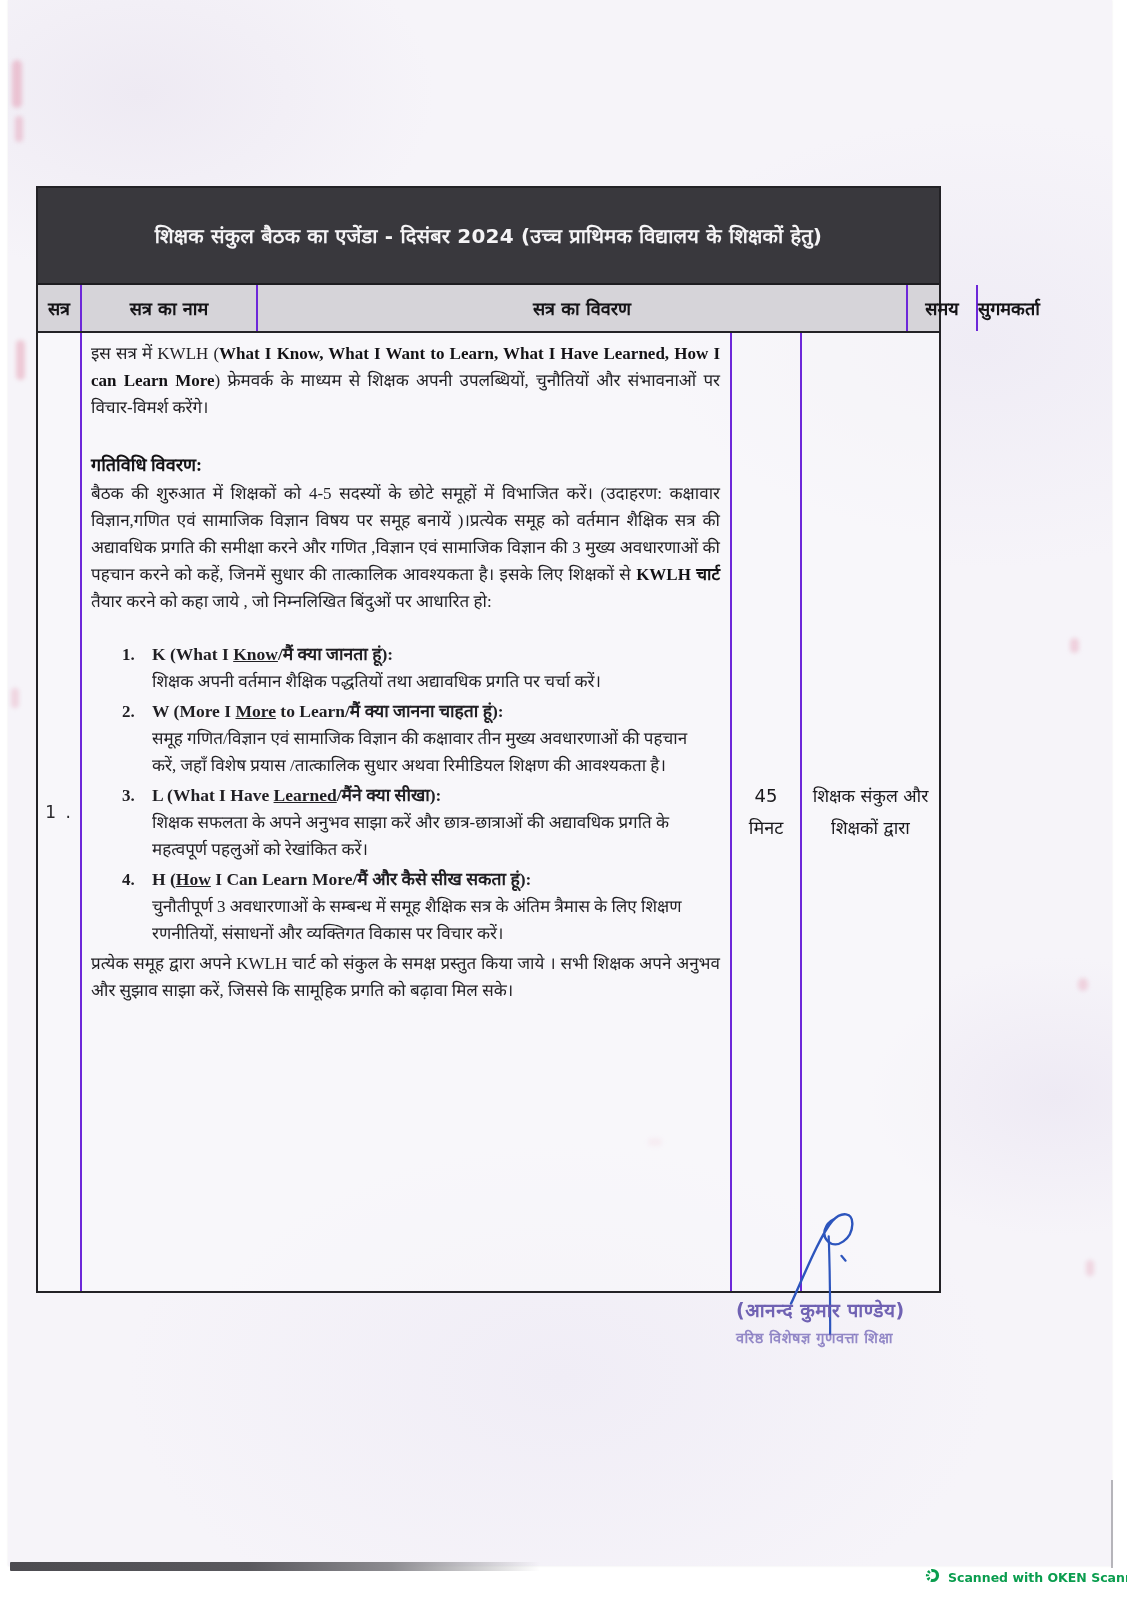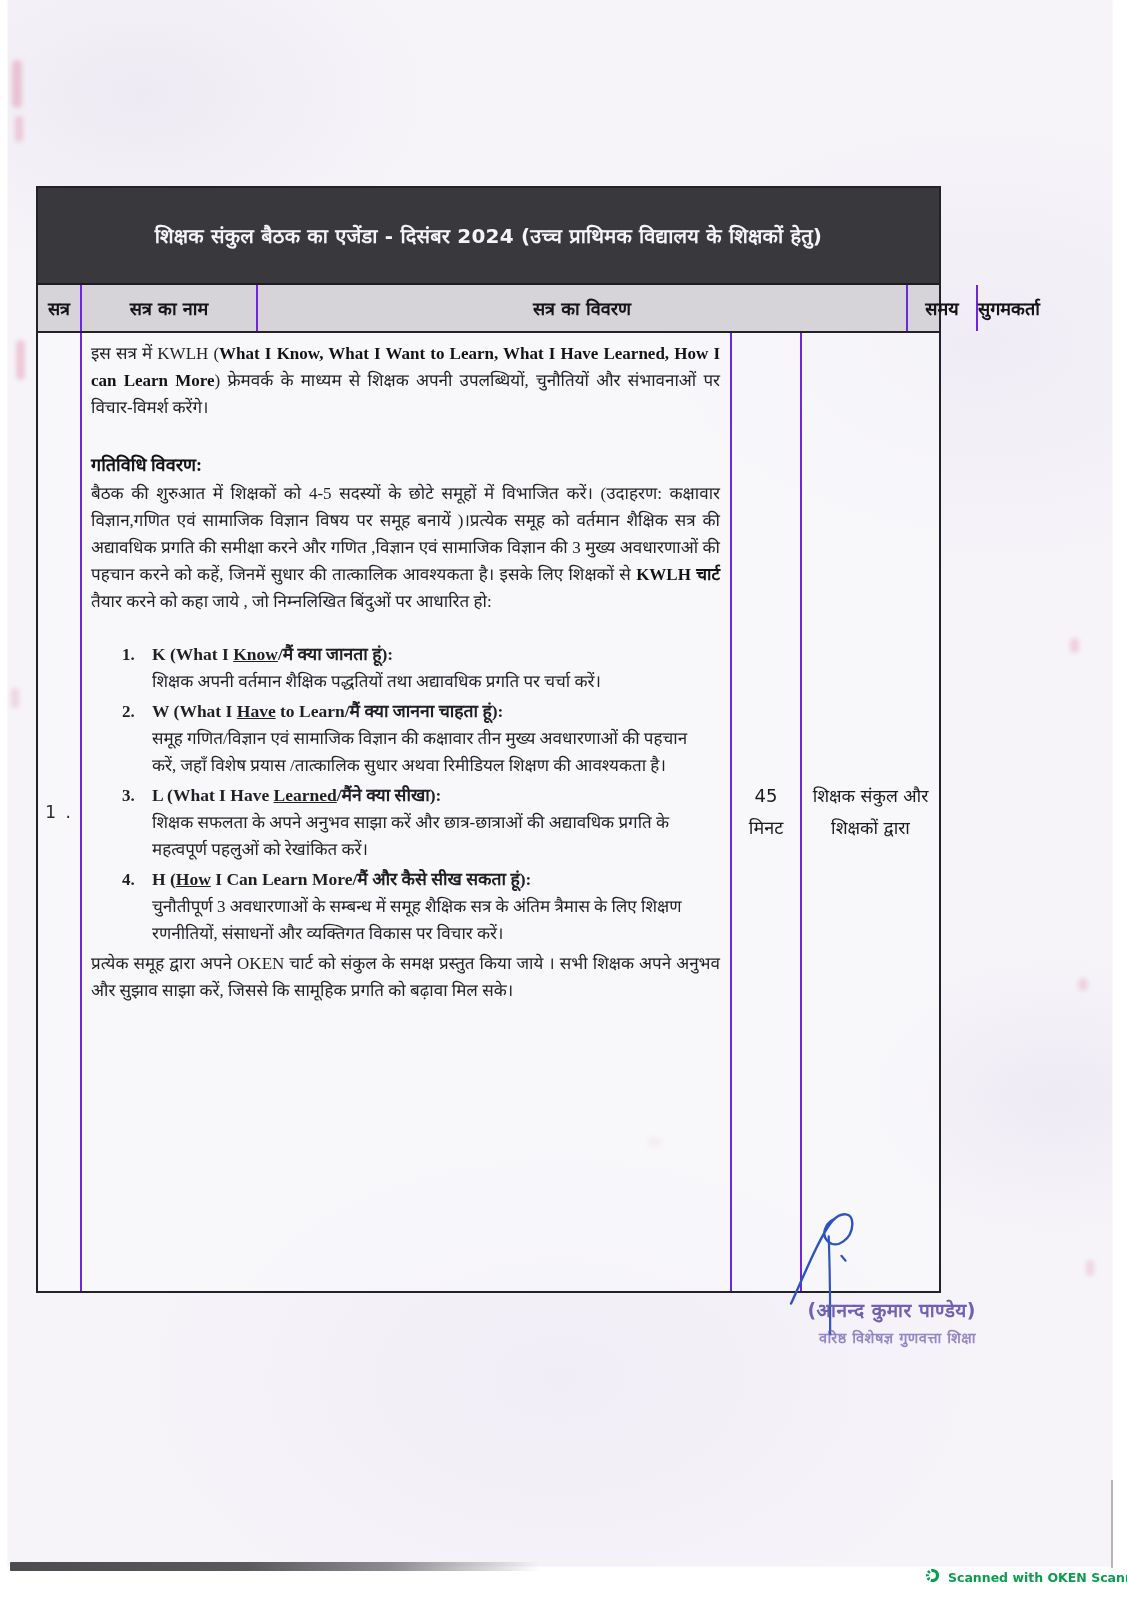--- a/index.html
+++ b/index.html
@@ -77,21 +77,21 @@
   .u{text-decoration:underline;}
   .activity-heading{font-weight:700;font-size:18px;margin:31px 0 1px 0;color:#131215;}
   .points{margin-top:26px;}
   .point{display:flex;padding-left:31px;margin-bottom:3px;}
   .point-num{flex:0 0 30px;font-weight:700;font-size:17px;}
   .point-body{flex:1 1 auto;max-width:572px;}
   .point-title{font-weight:700;font-size:17.5px;}
   .closing{margin-top:25px;}
   
   .signature-wrap{position:absolute;left:782px;top:1198px;width:110px;height:150px;transform:rotate(-2deg);}
-  .stamp{position:absolute;left:736px;top:1297px;width:240px;text-align:right;}
+  .stamp{position:absolute;left:736px;top:1297px;width:240px;text-align:left;}
   .stamp-name{font-size:19px;font-weight:700;color:rgba(104,90,175,.95);letter-spacing:.5px;}
   .stamp-desig{font-size:14.5px;font-weight:600;color:rgba(110,96,180,.72);margin-top:4px;letter-spacing:.5px;}
   
   .scan-strip{
     position:absolute;left:10px;top:1562px;width:530px;height:9px;
     background:linear-gradient(to right,#4c4b50 0%,#5a595e 45%,#8d8c91 72%,rgba(141,140,145,0) 100%);
     border-radius:1px;
   }
   .scanner-badge{
     position:absolute;left:925px;top:1566px;width:180px;height:22px;
@@ -148,21 +148,21 @@
           <div class="point-num">1.</div>
           <div class="point-body">
             <div class="point-title"><span>K (What I </span><span class="u">Know</span><span>/मैं क्या जानता हूं):</span></div>
             <div class="point-detail">शिक्षक अपनी वर्तमान शैक्षिक पद्धतियों तथा अद्यावधिक प्रगति पर चर्चा करें।</div>
           </div>
         </div>
 
         <div class="point">
           <div class="point-num">2.</div>
           <div class="point-body">
-            <div class="point-title"><span>W (What I </span><span class="u">Have</span><span> to Learn/मैं क्या जानना चाहता हूं):</span></div>
+            <div class="point-title"><span>W (More I </span><span class="u">More</span><span> to Learn/मैं क्या जानना चाहता हूं):</span></div>
             <div class="point-detail" style="max-width:548px;">समूह गणित/विज्ञान एवं सामाजिक विज्ञान की कक्षावार तीन मुख्य अवधारणाओं की पहचान करें, जहाँ विशेष प्रयास /तात्कालिक सुधार अथवा रिमीडियल शिक्षण की आवश्यकता है।</div>
           </div>
         </div>
 
         <div class="point">
           <div class="point-num">3.</div>
           <div class="point-body">
             <div class="point-title"><span>L (What I Have </span><span class="u">Learned</span><span>/मैंने क्या सीखा):</span></div>
             <div class="point-detail" style="max-width:548px;">शिक्षक सफलता के अपने अनुभव साझा करें और छात्र-छात्राओं की अद्यावधिक प्रगति के महत्वपूर्ण पहलुओं को रेखांकित करें।</div>
           </div>
@@ -171,21 +171,21 @@
         <div class="point">
           <div class="point-num">4.</div>
           <div class="point-body">
             <div class="point-title"><span>H (</span><span class="u">How</span><span> I Can Learn More/मैं और कैसे सीख सकता हूं):</span></div>
             <div class="point-detail">चुनौतीपूर्ण 3 अवधारणाओं के सम्बन्ध में समूह शैक्षिक सत्र के अंतिम त्रैमास के लिए शिक्षण रणनीतियों, संसाधनों और व्यक्तिगत विकास पर विचार करें।</div>
           </div>
         </div>
 
       </div>
 
-      <p class="closing">प्रत्येक समूह द्वारा अपने OKEN चार्ट को संकुल के समक्ष प्रस्तुत किया जाये । सभी शिक्षक अपने अनुभव और सुझाव साझा करें, जिससे कि सामूहिक प्रगति को बढ़ावा मिल सके।</p>
+      <p class="closing">प्रत्येक समूह द्वारा अपने KWLH चार्ट को संकुल के समक्ष प्रस्तुत किया जाये । सभी शिक्षक अपने अनुभव और सुझाव साझा करें, जिससे कि सामूहिक प्रगति को बढ़ावा मिल सके।</p>
     </div>
 
     <div class="cell c4 vcenter">
       <div class="time-cell">
         <div>45</div>
         <div>मिनट</div>
       </div>
     </div>
 
     <div class="cell c5 vcenter">

